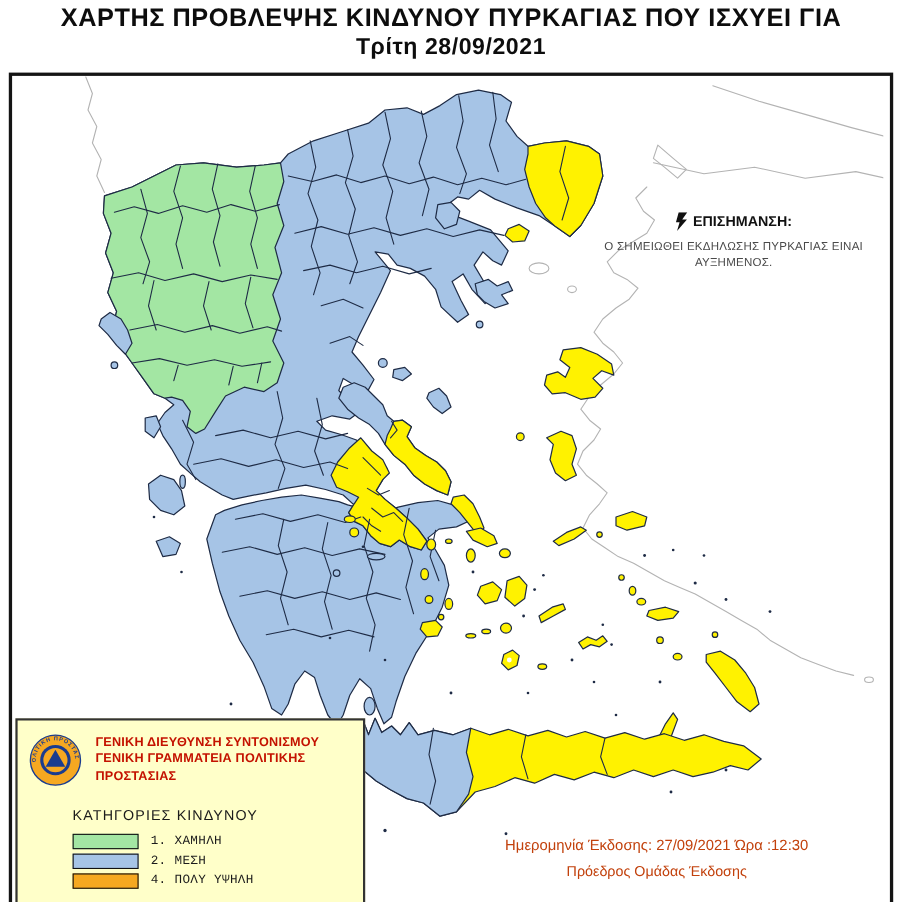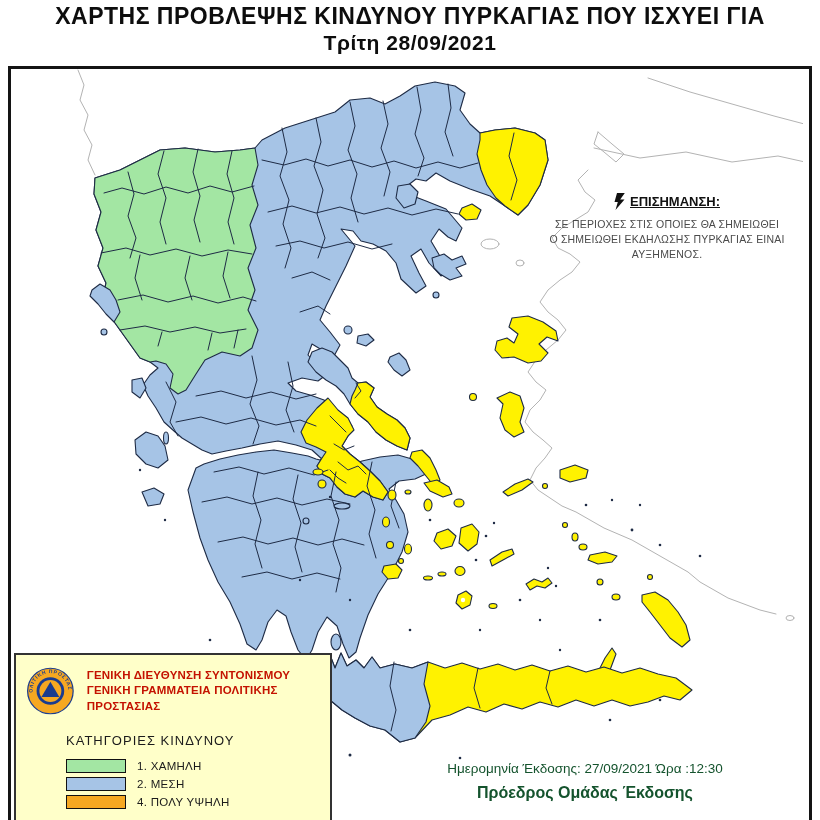--- a/index.html
+++ b/index.html
@@ -22,47 +22,47 @@
   .risk-high{fill:var(--risk-high);}
   .region{stroke:#1e2b45;stroke-width:1.1;stroke-linejoin:round;}
   .border-line{fill:none;stroke:#1e2b45;stroke-width:1;stroke-linejoin:round;stroke-linecap:round;}
   .neighbor{fill:none;stroke:#b3b3b3;stroke-width:1;stroke-linejoin:round;stroke-linecap:round;}
   .speck{fill:#1e2b45;}
 
   .warning-box{
     position:absolute;right:4px;top:124px;width:276px;text-align:center;color:#4a4a4a;
   }
   .warning-head{font-size:13px;font-weight:700;color:#111;margin-bottom:7px;
-    display:flex;align-items:center;justify-content:center;gap:5px;text-decoration:underline;}
+    display:flex;justify-content:center;gap:5px;}
   .warning-body{font-size:10.5px;line-height:1.45;letter-spacing:0.2px;}
   .bolt{display:inline-block;}
 
   .legend-box{
     position:absolute;left:3px;top:584px;width:318px;height:240px;
     background:var(--legend-bg);border:2px solid #333;box-sizing:border-box;
     padding:8px 10px;
   }
   .legend-top{display:flex;align-items:center;gap:12px;}
   .org-text{color:var(--org-red);font-weight:700;font-size:11.5px;line-height:1.35;letter-spacing:0.2px;}
   .legend-title{margin:14px 0 10px 40px;font-size:13px;color:#1b1b1b;letter-spacing:1px;}
   .legend-rows{margin-left:40px;}
-  .legend-row{display:flex;align-items:center;margin-bottom:3px;height:15px;}
+  .legend-row{display:flex;align-items:flex-start;margin-bottom:3px;height:15px;font-family:Liberation Mono, monospace;}
   .swatch{width:58px;height:12px;border:1.5px solid #111;margin-right:11px;flex:0 0 auto;}
   .sw-0{background:var(--risk-low);}
   .sw-1{background:var(--risk-medium);}
   .sw-2{background:var(--risk-high);}
   .sw-3{background:var(--risk-veryhigh);}
   .legend-label{font-size:11.5px;color:#1b1b1b;letter-spacing:0.3px;}
 
   .issue-info{
-    position:absolute;right:14px;top:692px;width:420px;text-align:center;color:#14532d;
+    position:absolute;right:2px;top:692px;width:420px;text-align:center;color:#c2410c;
   }
   .issue-line1{font-size:13.5px;margin-bottom:8px;}
   .issue-line2{font-size:13px;margin-bottom:6px;}
-  .issue-line3{font-size:16px;font-weight:bold;}
+  .issue-line3{font-size:13px;}
 </style>
 </head>
 <body>
 
 <div class="page">
 
   <div class="title-block">
     <div class="title-line1">ΧΑΡΤΗΣ ΠΡΟΒΛΕΨΗΣ ΚΙΝΔΥΝΟΥ ΠΥΡΚΑΓΙΑΣ ΠΟΥ ΙΣΧΥΕΙ ΓΙΑ</div>
     <div class="title-line2">Τρίτη 28/09/2021</div>
   </div>
@@ -283,21 +283,20 @@
     </svg>
 
     <div class="warning-box">
       <div class="warning-head">
         <svg class="bolt" width="11" height="17" viewBox="0 0 11 17">
           <polygon points="8,0 3,0 0.5,9 3.8,9 1.5,17 10.5,6.5 6.2,6.5 10.8,0" fill="#111"></polygon>
         </svg>
         <span>ΕΠΙΣΗΜΑΝΣΗ:</span>
       </div>
       <div class="warning-body">
-        <div>ΣΕ ΠΕΡΙΟΧΕΣ ΣΤΙΣ ΟΠΟΙΕΣ ΘΑ ΣΗΜΕΙΩΘΕΙ</div>
         <div>Ο ΣΗΜΕΙΩΘΕΙ ΕΚΔΗΛΩΣΗΣ ΠΥΡΚΑΓΙΑΣ ΕΙΝΑΙ ΑΥΞΗΜΕΝΟΣ.</div>
       </div>
     </div>
 
     <div class="legend-box">
       <div class="legend-top">
         <svg width="56" height="56" viewBox="0 0 60 60">
           <defs>
             <path id="arcTop" d="M 8,30 A 22,22 0 1 1 52,30"></path>
             <path id="arcBot" d="M 14,30 A 16,16 0 0 0 46,30"></path>

